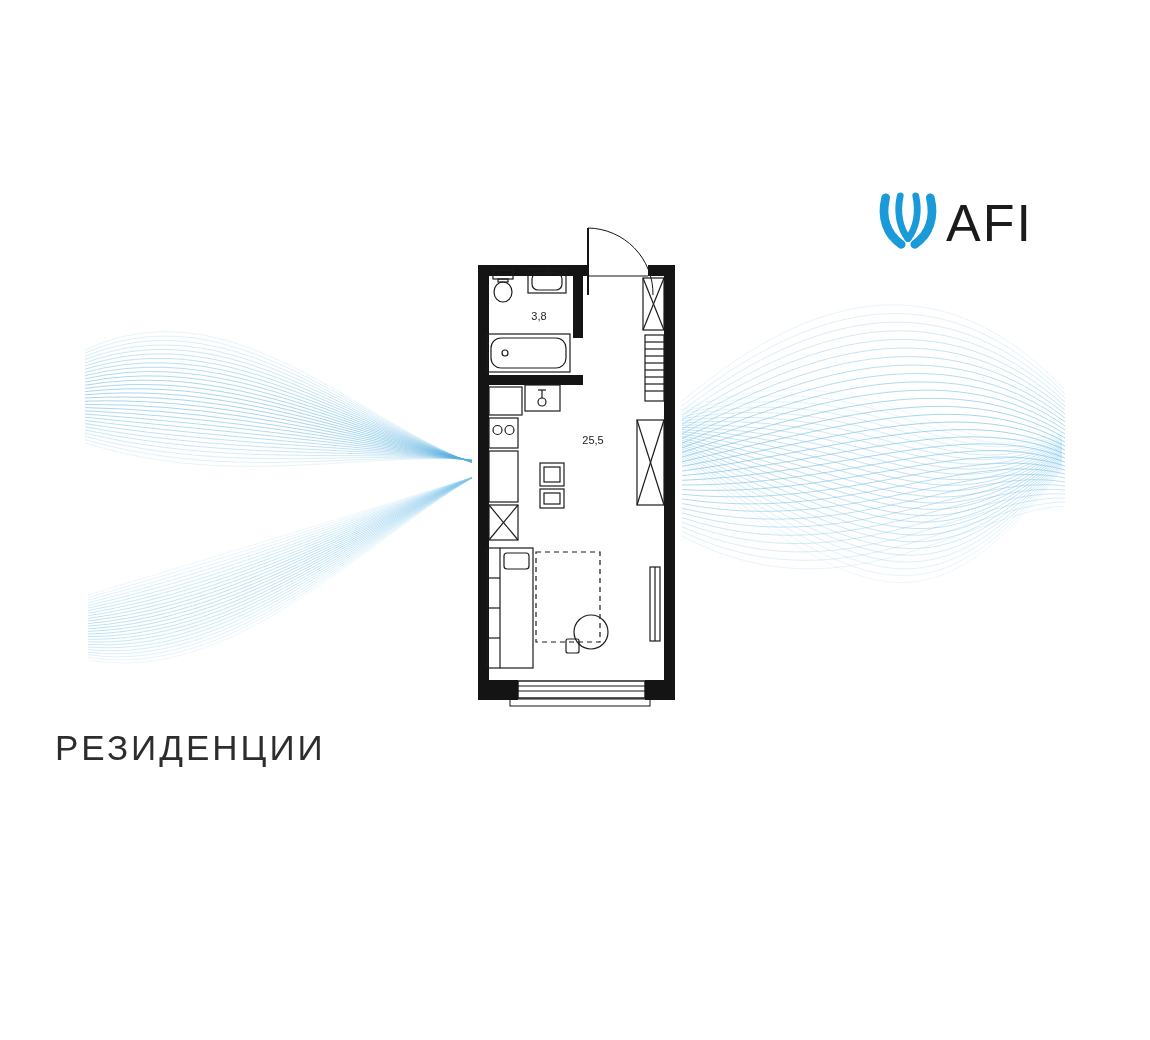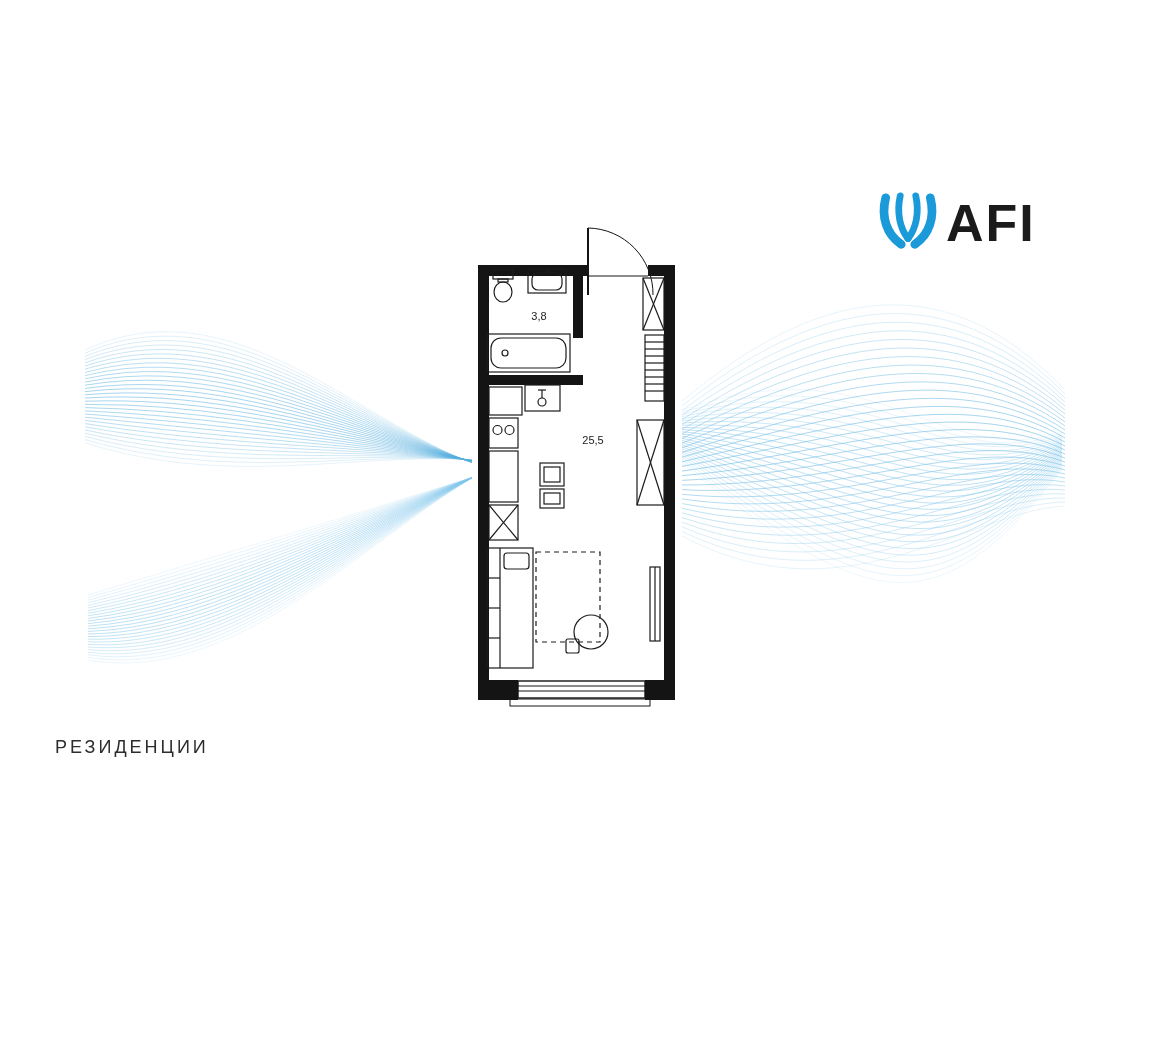--- a/index.html
+++ b/index.html
@@ -18,29 +18,29 @@
     font-family:"Liberation Sans", sans-serif;
     font-size:11px;
     fill:#222222;
     stroke:none;
   }
 
   .logo { position:absolute; left:876px; top:186px; display:flex; align-items:flex-start; gap:6px; }
   .logo-glyph { width:64px; height:74px; }
   .logo-text {
     font-size:52px;
-    font-weight:bold;
+    font-weight:normal;
     letter-spacing:2px;
     color:#1b1b1b;
     line-height:74px;
   }
 
   .tagline {
     position:absolute; left:55px; top:732px;
-    font-size:18px;
+    font-size:35px;
     letter-spacing:3px;
     color:#2d2d2d;
     line-height:31px;
   }
 </style>
 </head>
 <body>
 
 <div class="canvas">
 

